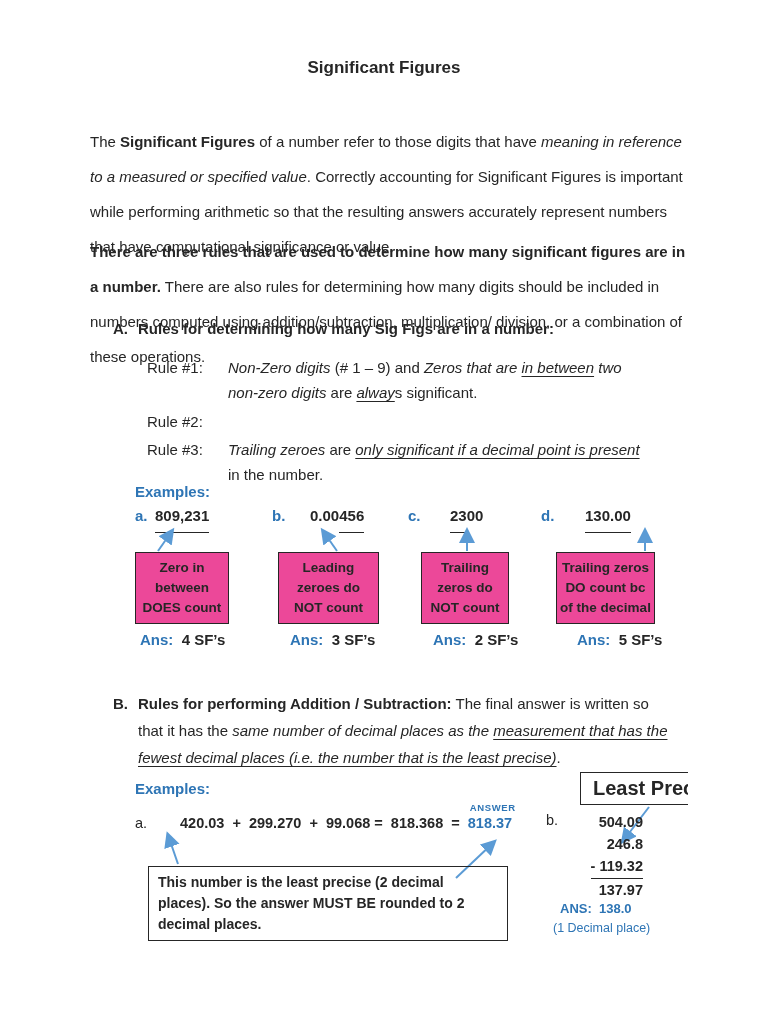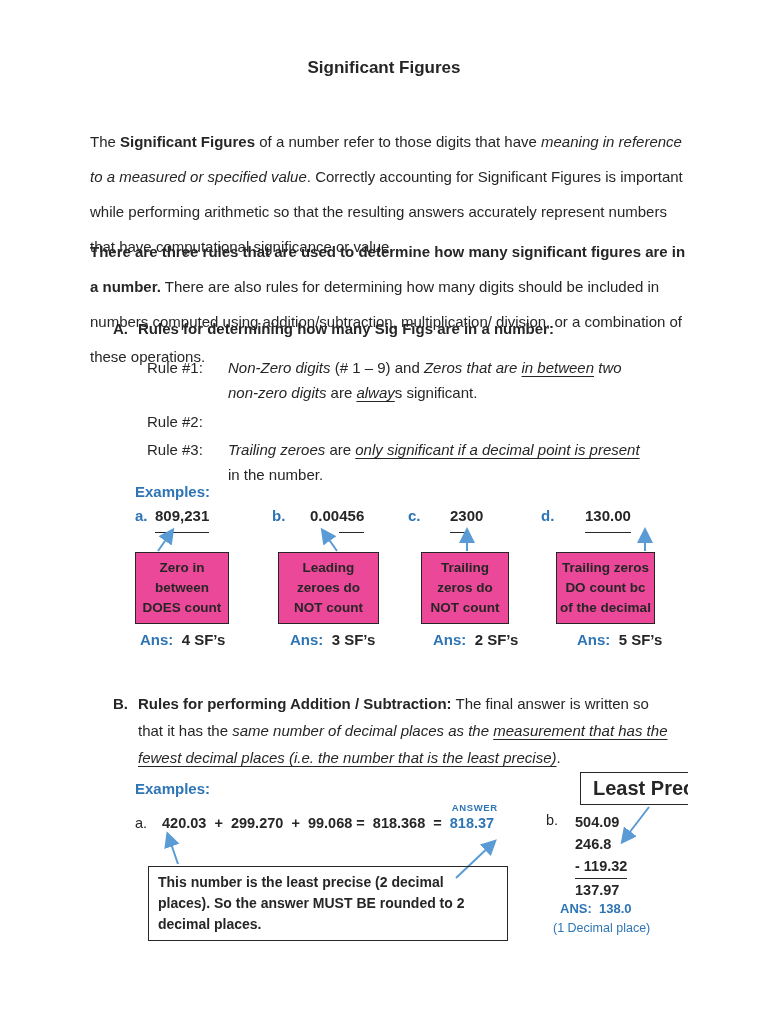--- a/index.html
+++ b/index.html
@@ -15,21 +15,21 @@
     font-family:"Liberation Sans", sans-serif;
     color:var(--ink);
     font-size:15px;
     overflow:hidden;
   }
   .abs{position:absolute;}
   .b{font-weight:bold;}
   .i{font-style:italic;}
   .u{text-decoration:underline;text-underline-offset:3px;}
   .blue{color:var(--blue);}
-  .pre{white-space:pre;}
+  .pre{white-space:pre;margin-left:18px;}
   .title{top:58px;left:0;width:768px;text-align:center;font-size:17px;font-weight:bold;}
   .para{left:90px;width:600px;line-height:35px;}
   .p1{top:124px;}
   .p2{top:234px;}
   .sect-head{left:113px;display:flex;font-weight:bold;}
   .sect-head .lbl{width:25px;flex:none;}
   .a-head{top:320px;}
   .b-head{top:690px;width:560px;line-height:27px;}
   .b-head .htext{font-weight:normal;}
   .rule{left:147px;display:flex;line-height:25px;}
@@ -63,21 +63,21 @@
     top:866px;left:148px;width:340px;
     border:1.6px solid var(--ink);
     padding:5px 9px;font-size:14px;font-weight:bold;line-height:21px;
   }
   .lpbox{
     top:772px;left:580px;
     border:1.6px solid var(--ink);
     padding:4px 12px;font-size:20px;font-weight:bold;white-space:nowrap;
   }
   .bletter{top:812px;left:546px;font-size:14.5px;}
-  .bcol{top:811px;left:575px;width:68px;font-weight:bold;font-size:14.5px;}
+  .bcol{top:811px;left:575px;width:68px;text-align:right;font-weight:bold;font-size:14.5px;}
   .bcol .row{line-height:22px;white-space:pre;}
   .bcol .sub{border-bottom:1.6px solid var(--ink);padding-bottom:1px;display:inline-block;}
   .bans{top:901px;left:560px;color:var(--blue);font-weight:bold;font-size:13px;white-space:pre;}
   .bnote{top:921px;left:553px;color:var(--blue);font-weight:normal;font-size:12.5px;}
   svg.arrow{position:absolute;overflow:visible;}
   svg.arrow line{stroke:var(--arrow);stroke-width:2;}
 </style>
 </head>
 <body>
 

